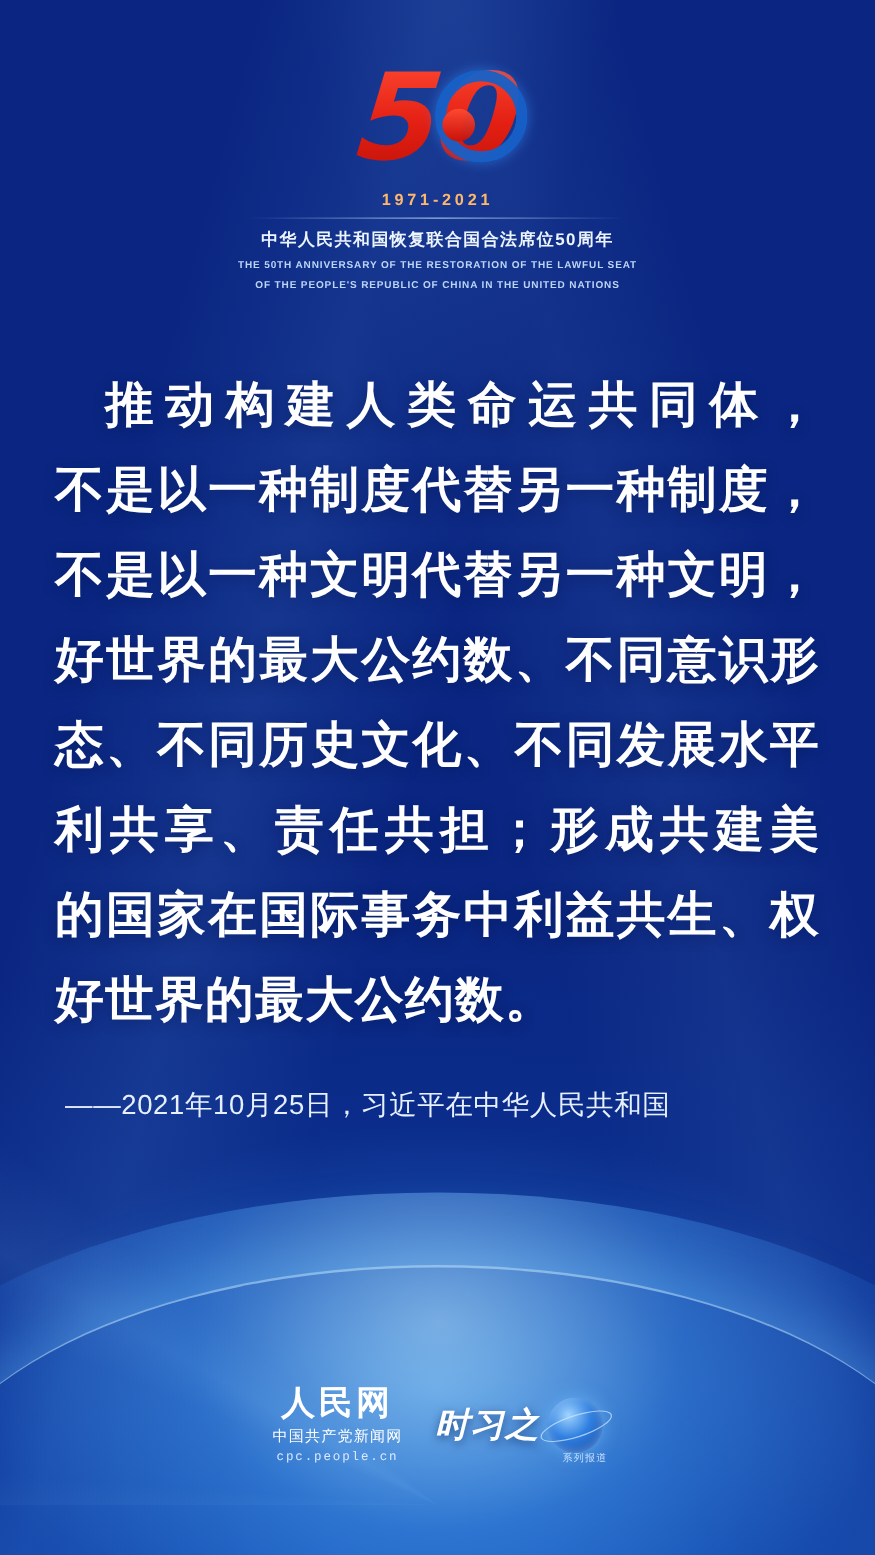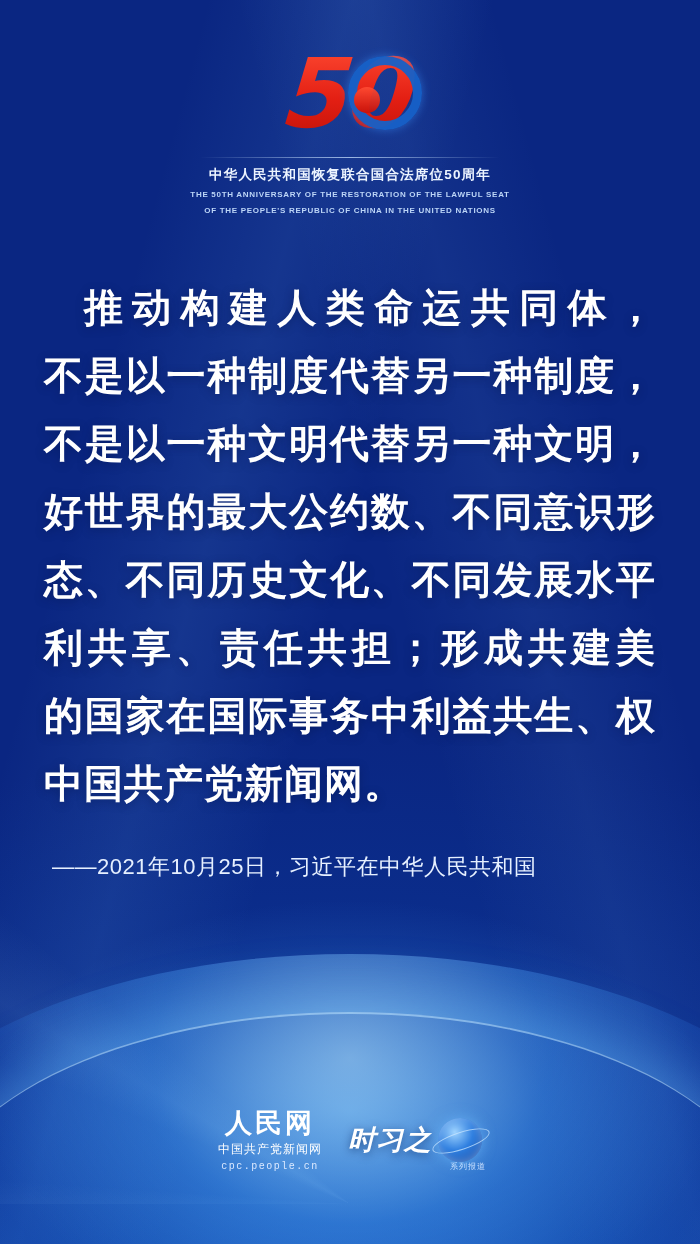--- a/index.html
+++ b/index.html
@@ -285,35 +285,36 @@
 
   <div class="rays"></div>
   <div class="globe"></div>
   <div class="globe-arc"></div>
 
   <div class="emblem">
     <div class="emblem-mark">
       <span class="emblem-50">50</span>
       <span class="emblem-ring"></span>
     </div>
+    <div class="emblem-years">1971-2021</div>
     <div class="emblem-rule"></div>
     <div class="emblem-cn">中华人民共和国恢复联合国合法席位50周年</div>
     <div class="emblem-en">THE 50TH ANNIVERSARY OF THE RESTORATION OF THE LAWFUL SEAT</div>
     <div class="emblem-en">OF THE PEOPLE'S REPUBLIC OF CHINA IN THE UNITED NATIONS</div>
   </div>
 
   <div class="quote">
     <p class="first">推动构建人类命运共同体，</p>
     <p>不是以一种制度代替另一种制度，</p>
     <p>不是以一种文明代替另一种文明，</p>
     <p>好世界的最大公约数、不同意识形</p>
     <p>态、不同历史文化、不同发展水平</p>
     <p>利共享、责任共担；形成共建美</p>
     <p>的国家在国际事务中利益共生、权</p>
-    <p class="last">中国共产党新闻网。</p>
+    <p class="last">好世界的最大公约数。</p>
   </div>
 
   <div class="attribution">
     <div>——2021年10月25日，习近平在中华人民共和国</div>
   </div>
 
   <div class="footer">
     <div class="people-logo">
       <div class="cn">人民网</div>
       <div class="sub">中国共产党新闻网</div>

